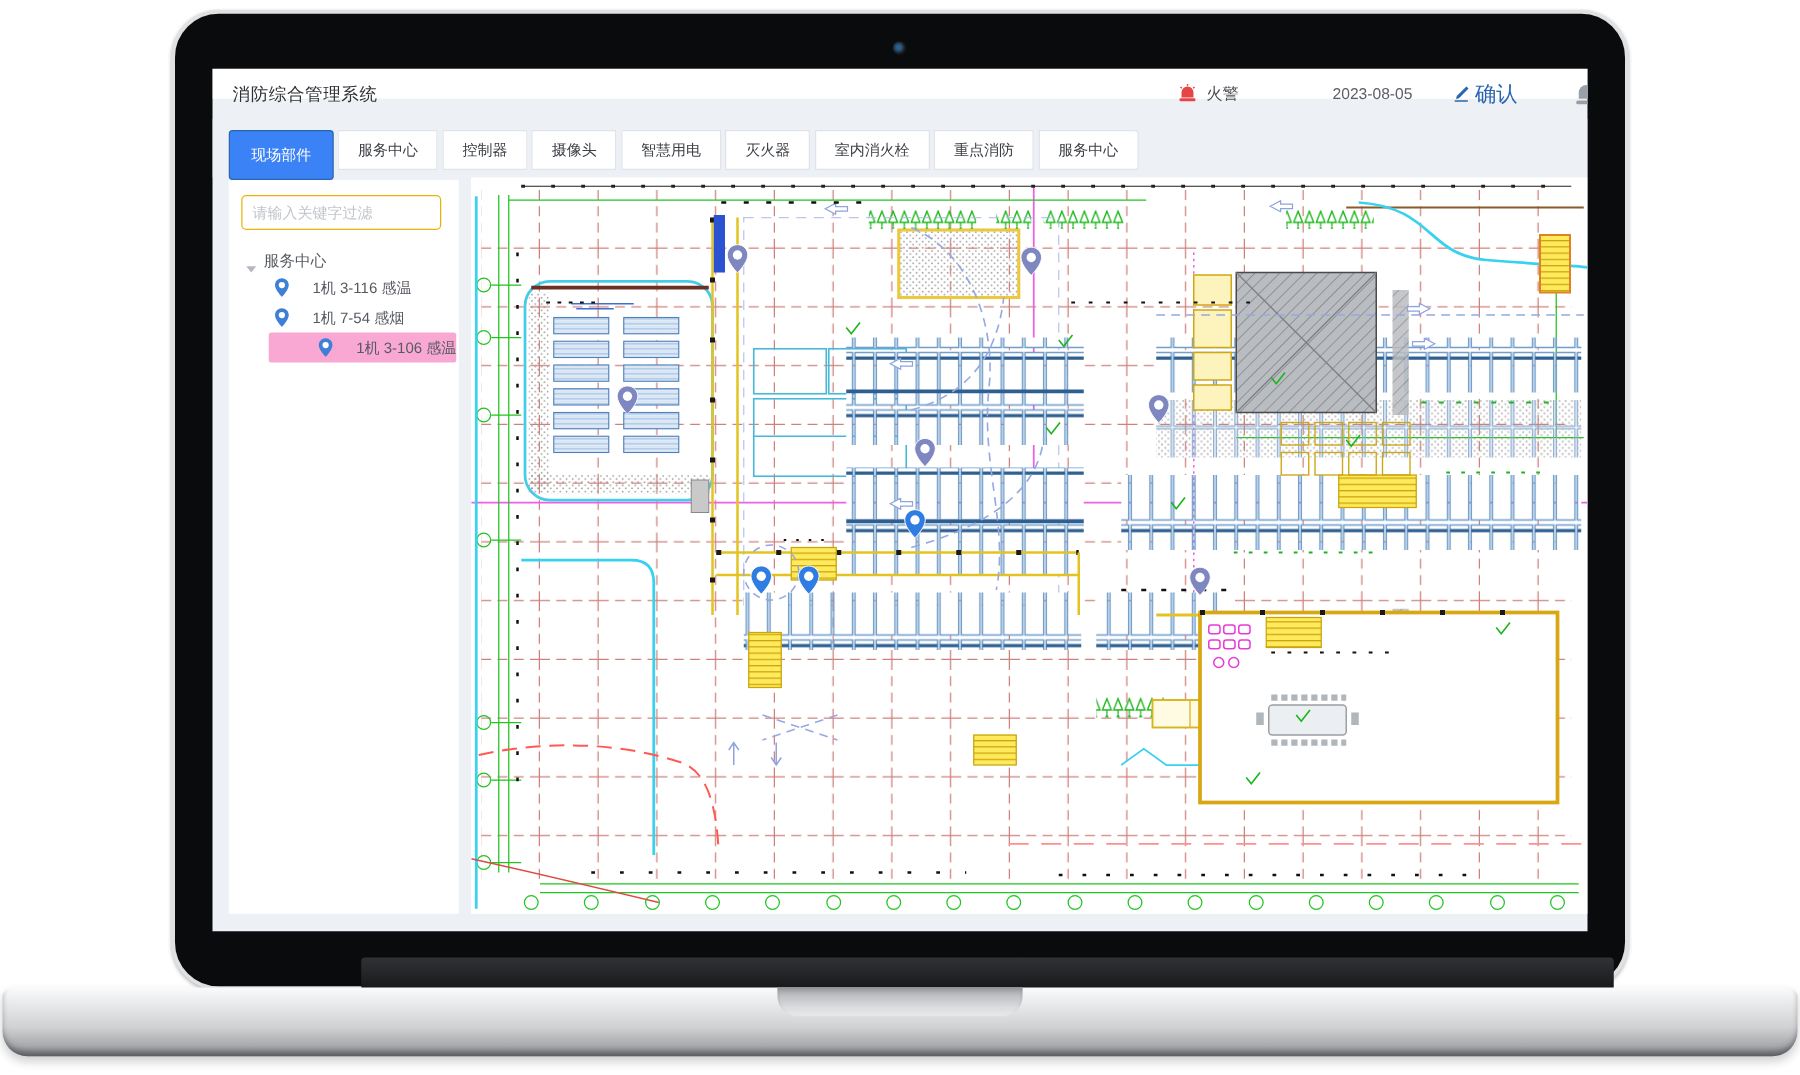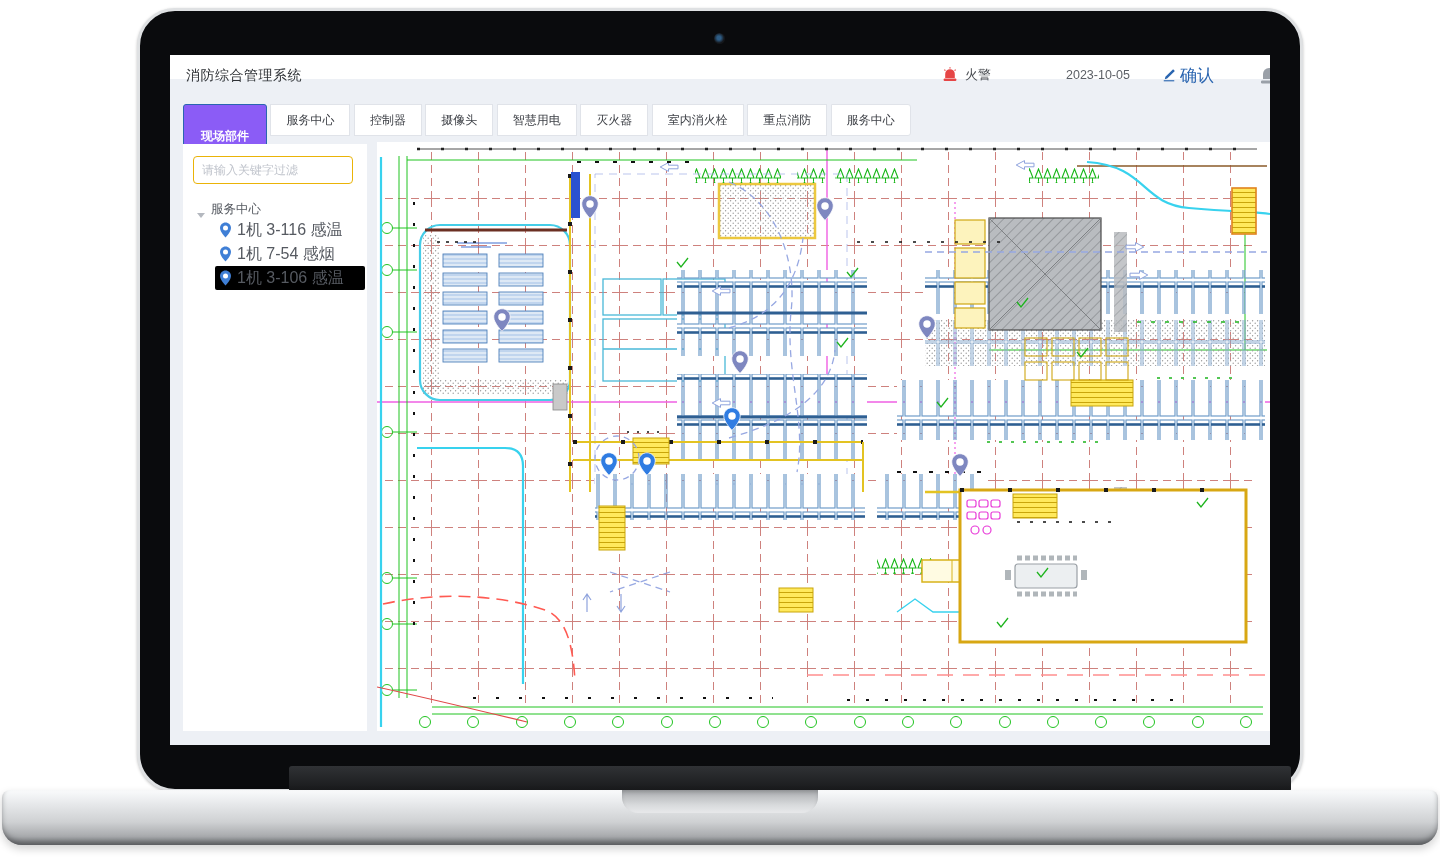--- a/index.html
+++ b/index.html
@@ -37,36 +37,36 @@
   .hdr-corner{position:absolute;left:1088px;top:10px;}
 
   
   .tabbar{position:absolute;left:0;top:40px;width:1100px;height:47px;background:#edf0f5;
     padding:9px 0 0 13px;box-sizing:border-box;white-space:nowrap;}
   .tab{display:inline-block;background:#fff;border:1px solid #e0e3e9;margin-left:-1px;
     padding:0 15px;height:30px;line-height:30px;font-size:12px;color:#3c3f45;cursor:pointer;
     vertical-align:top;}
   .tab:first-child{margin-left:0;border-radius:3px 0 0 3px;}
   .tab:last-child{border-radius:0 3px 3px 0;}
-  .tab.active{background:#8b5cf6;border-color:#2a65b0;color:#fff;border-radius:3px;
-    padding:16px 17px;font-weight:700;}
+  .tab.active{background:#3b82f6;border-color:#2a65b0;color:#fff;border-radius:3px;
+    padding:4px 17px;font-weight:400;}
 
   
   .sidebar{position:absolute;left:13px;top:89px;width:184px;height:587px;background:#fff;}
   .search{display:block;margin:12px 10px 10px 10px;width:160px;height:28px;box-sizing:border-box;
     border:1px solid #eab308;border-radius:4px;padding:0 8px;font-size:12px;color:#333;
     font-family:inherit;outline:none;}
   .search::placeholder{color:#c0c4cc;}
   .tree-root{display:flex;align-items:flex-end;gap:6px;padding-left:14px;height:24px;
     font-size:12.5px;color:#565a61;cursor:pointer;}
   .caret{width:0;height:0;border-left:4px solid transparent;border-right:4px solid transparent;
     border-top:5px solid #b4b8bf;}
-  .tree-item{display:flex;align-items:center;gap:5px;margin-left:32px;margin-right:2px;height:24px;
-    font-size:16px;color:#565a61;border-radius:2px;padding-left:4px;cursor:pointer;}
-  .tree-item.selected{background:#000000;}
+  .tree-item{display:flex;align-items:center;gap:18px;margin-left:32px;margin-right:2px;height:24px;
+    font-size:12px;color:#565a61;border-radius:2px;padding-left:4px;cursor:pointer;}
+  .tree-item.selected{background:#f9a8d4;justify-content:flex-end;}
 
   
   .canvas{position:absolute;left:207px;top:87px;width:893px;height:589px;background:#fff;}
 </style>
 </head>
 <body>
 <div class="stage">
 
   <div class="bezel"></div>
   <div class="webcam"></div>
@@ -79,21 +79,21 @@
 
       <div class="hdr-alarm">
         <svg width="16" height="16" viewBox="0 0 16 16">
           <path d="M8 2.2a4.8 4.8 0 0 0-4.8 4.8v4h9.6V7A4.8 4.8 0 0 0 8 2.2z" fill="#e64545"></path>
           <rect x="1.6" y="11.6" width="12.8" height="2.4" rx="1" fill="#e64545"></rect>
           <path d="M8 .2v1.4M2.4 2.6l1 1M13.6 2.6l-1 1" stroke="#e64545" stroke-width="1.2" fill="none"></path>
         </svg>
         <span>火警</span>
       </div>
 
-      <div class="hdr-date">2023-10-05</div>
+      <div class="hdr-date">2023-08-05</div>
 
       <div class="hdr-confirm">
         <svg width="14" height="14" viewBox="0 0 16 16">
           <path d="M12.7 1.3l2 2-8.8 8.8-2.7.7.7-2.7 8.8-8.8z" fill="#2a65b0"></path>
           <path d="M2 14.6h12" stroke="#2a65b0" stroke-width="1.3"></path>
         </svg>
         <span>确认</span>
       </div>
 
       <div class="hdr-corner">

